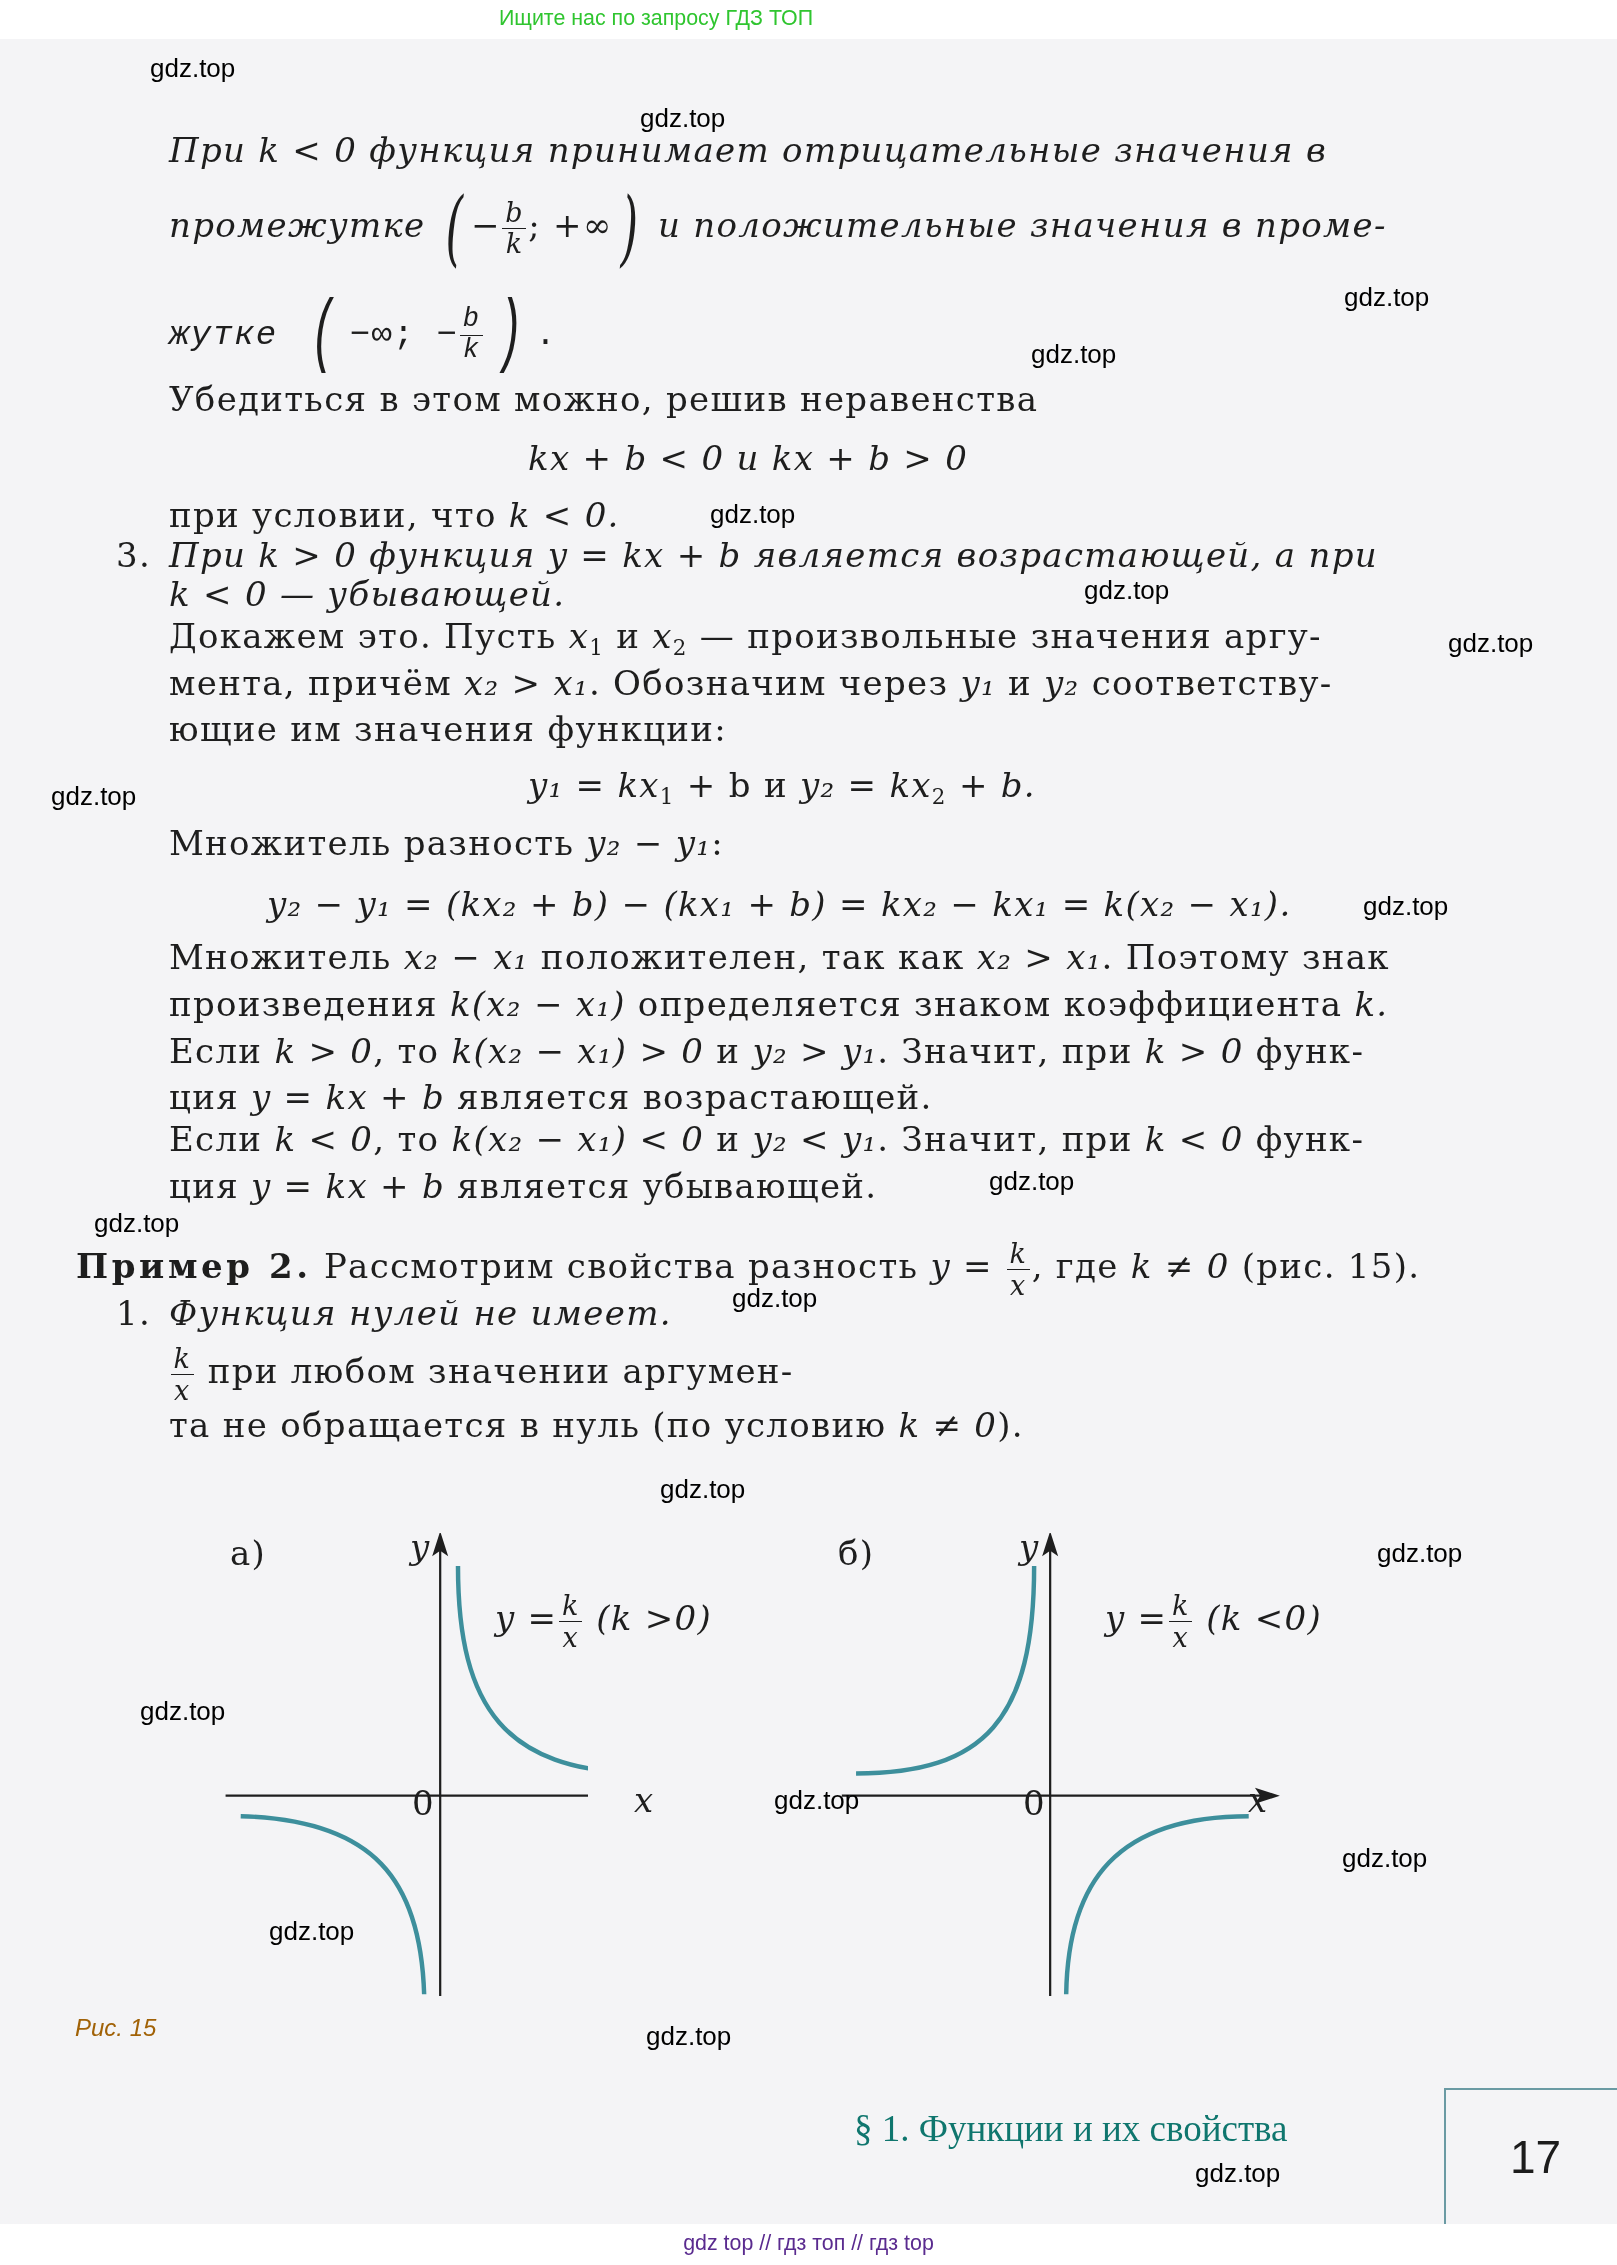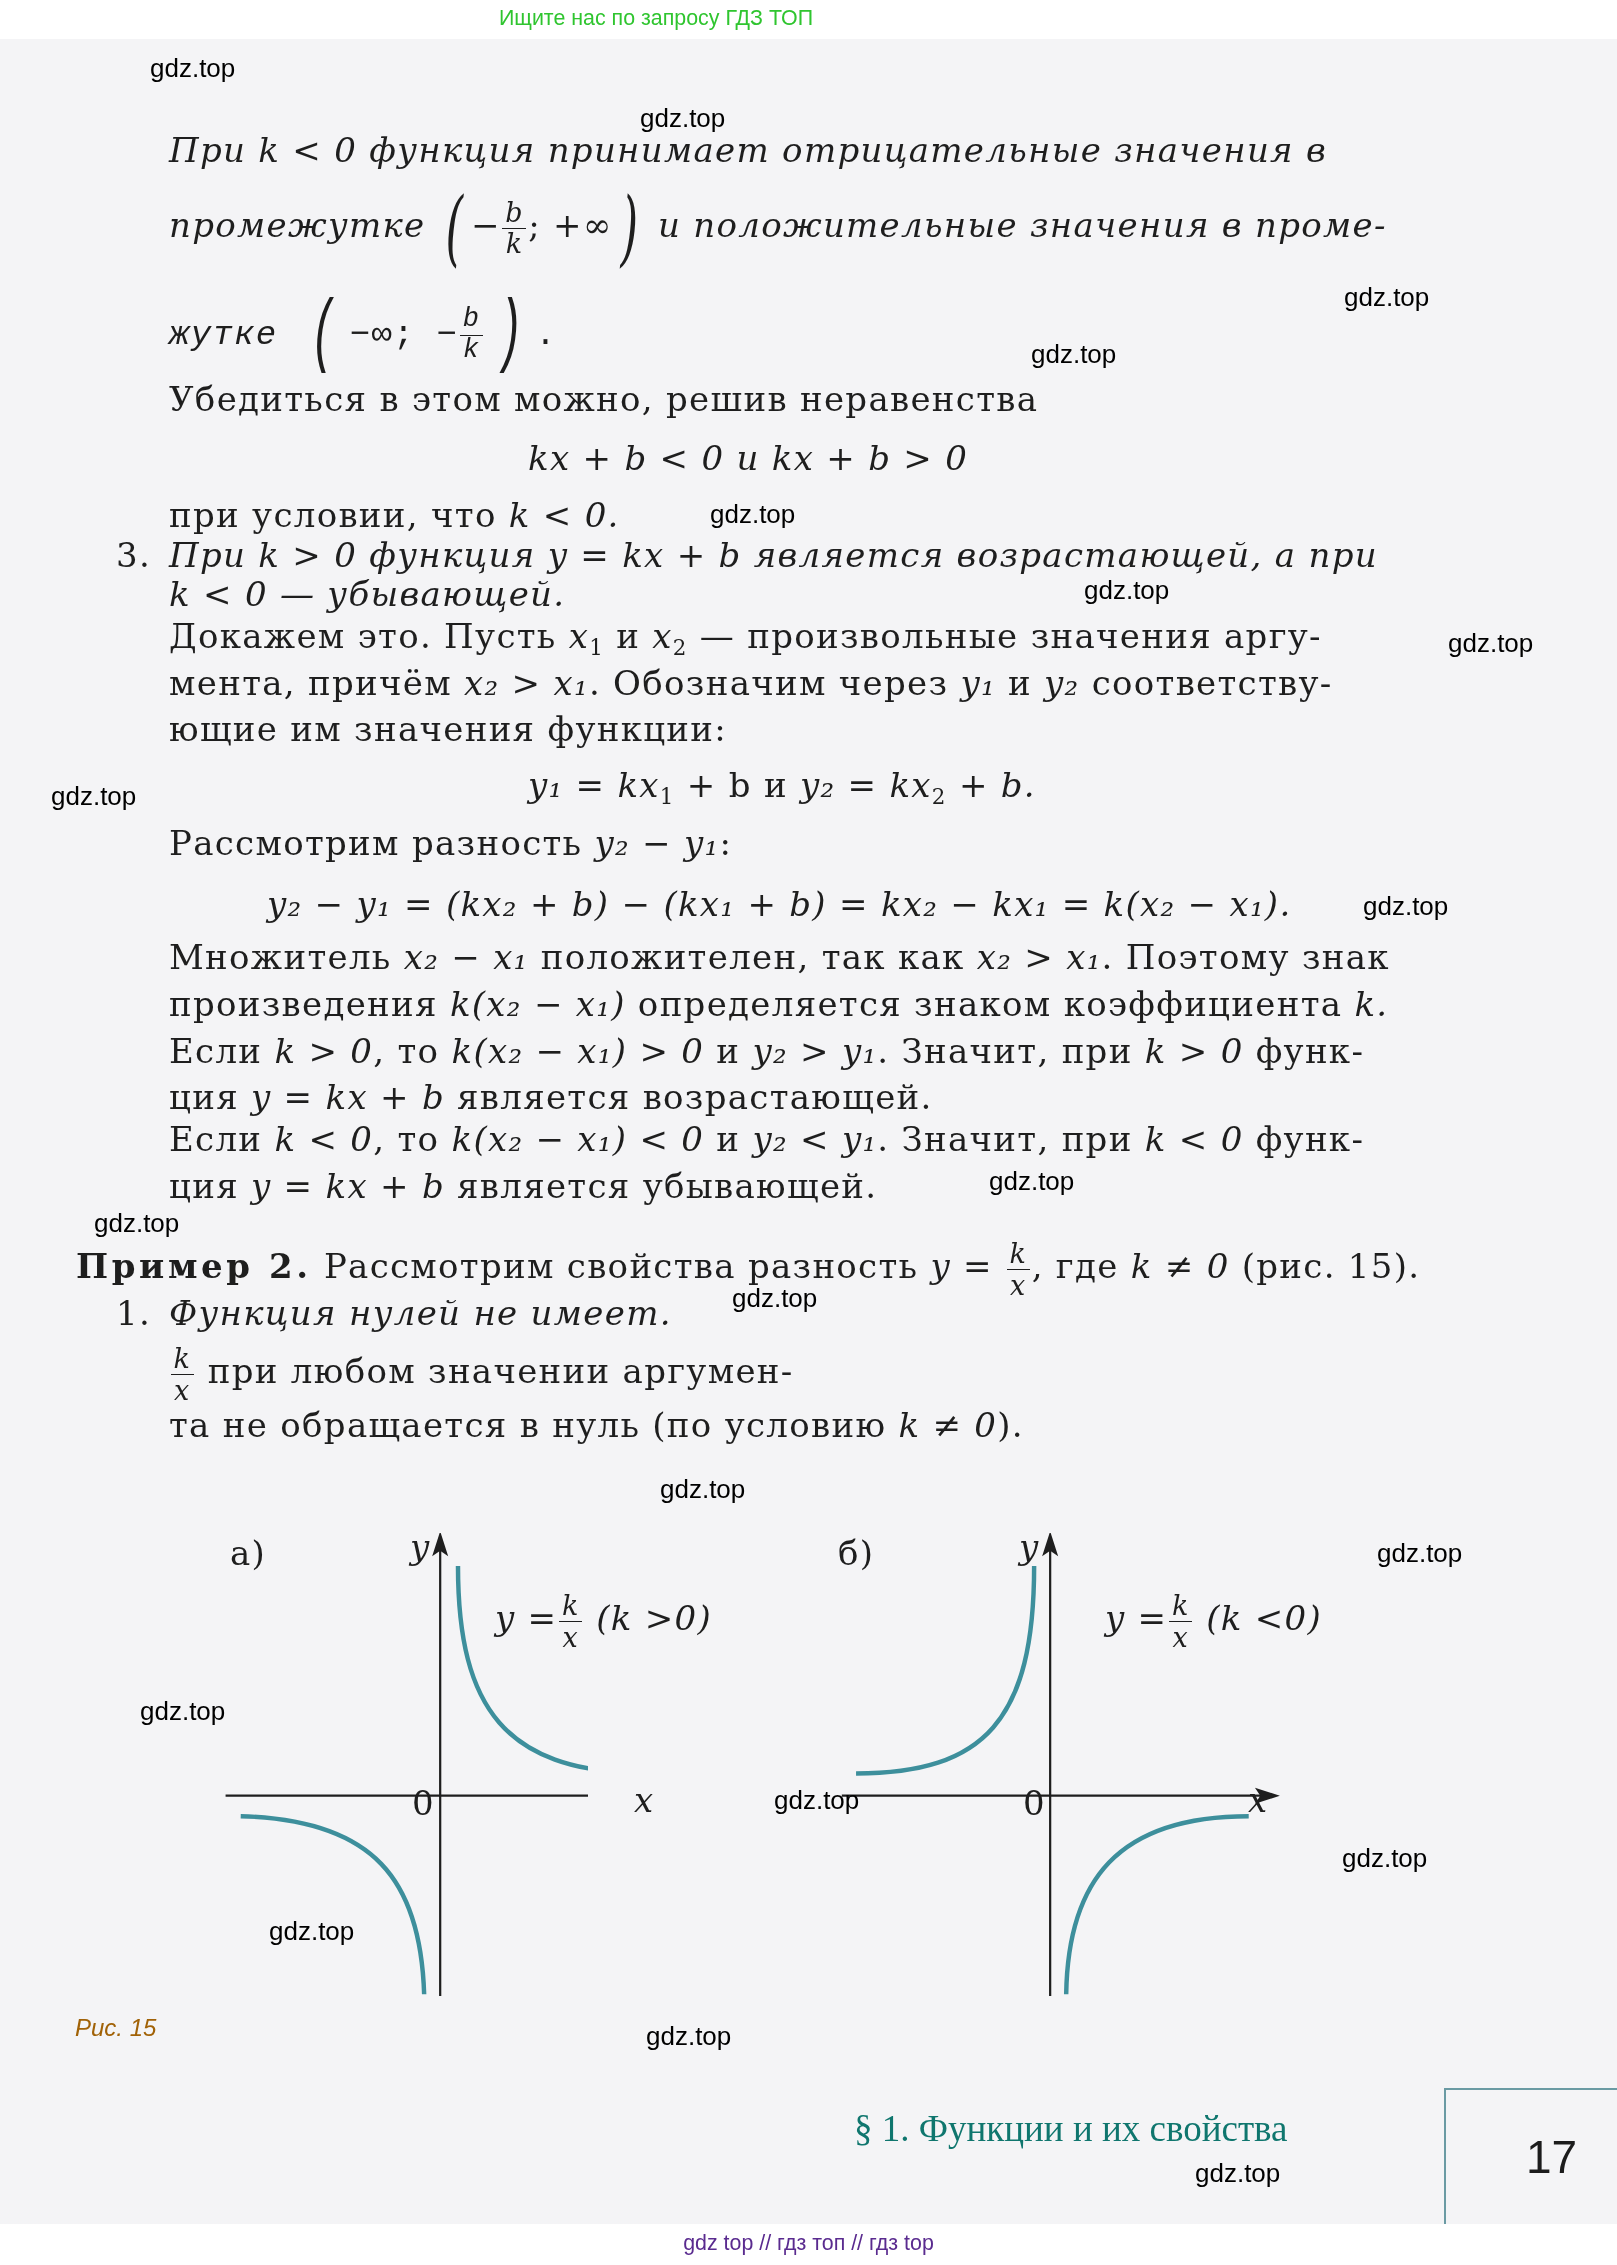--- a/index.html
+++ b/index.html
@@ -18,21 +18,21 @@
   .frac { display:inline-block; vertical-align:middle; text-align:center; font-style:italic; line-height:1; margin:0 1.8px; }
   .frac .num { display:block; font-size:27px; border-bottom:1.8px solid #1e1e1e; padding:0 2.7px 1.8px; }
   .frac .den { display:block; font-size:27px; padding-top:1.8px; }
   .paren { display:inline-block; vertical-align:middle; font-size:82px; font-weight:200; transform:scaleX(0.55); line-height:1; }
   .wm { position:absolute; font-family:"Liberation Sans", sans-serif; font-size:26px; color:#000; white-space:nowrap; }
   .graph { position:absolute; }
   .caption { position:absolute; font-family:"Liberation Sans", sans-serif; font-style:italic; font-size:24px; color:#a16207; }
   .footer-title { position:absolute; font-family:Liberation Serif, serif; font-size:37px; color:#0f766e; white-space:nowrap; }
   .pagebox { position:absolute; left:1444px; top:2088px; width:174px; height:136px;
          border-left:2.7px solid #6a9aa3; border-top:2.7px solid #6a9aa3; box-sizing:border-box; }
-  .pagenum { position:absolute; left:1510px; top:2130px; font-family:"Liberation Sans", sans-serif; font-size:46px; color:#1c1c1c;margin-left:16px; }
+  .pagenum { position:absolute; left:1510px; top:2130px; font-family:"Liberation Sans", sans-serif; font-size:46px; color:#1c1c1c; }
 </style>
 </head>
 <body>
 
 <div class="banner-top">Ищите нас по запросу ГДЗ ТОП</div>
 
 <div class="page"></div>
 
 <div class="line it" style="left:169px;top:130px;">При k &lt; 0 функция принимает отрицательные значения в</div>
 
@@ -60,21 +60,21 @@
 </div>
 <div class="line" style="left:169px;top:663px;">
   <span>мента, причём </span><span class="math">x₂ &gt; x₁</span><span>. Обозначим через </span><span class="math">y₁</span><span> и </span><span class="math">y₂</span><span> соответству-</span>
 </div>
 <div class="line" style="left:169px;top:709px;">ющие им значения функции:</div>
 
 <div class="line math" style="left:528px;top:765px;">
   <span>y₁</span><span> = kx</span><sub>1</sub><span style="font-style:normal"> + b и </span><span>y₂</span><span> = kx</span><sub>2</sub><span> + b.</span>
 </div>
 
-<div class="line" style="left:169px;top:823px;"><span>Рассмотрим разность </span><span class="math">y₂ − y₁</span><span>:</span></div>
+<div class="line" style="left:169px;top:823px;"><span>Множитель разность </span><span class="math">y₂ − y₁</span><span>:</span></div>
 <div class="line math" style="left:267px;top:884px;"><span>y₂ − y₁</span> <span>= (kx₂ + b) − (kx₁ + b) = kx₂ − kx₁ = k(x₂ − x₁).</span></div>
 
 <div class="line" style="left:169px;top:937px;"><span>Множитель </span><span class="math">x₂ − x₁</span><span> положителен, так как </span><span class="math">x₂ &gt; x₁</span><span>. Поэтому знак</span></div>
 <div class="line" style="left:169px;top:984px;"><span>произведения </span><span class="math">k(x₂ − x₁)</span><span> определяется знаком коэффициента </span><span class="math">k.</span></div>
 
 <div class="line" style="left:169px;top:1031px;"><span>Если </span><span class="math">k &gt; 0</span><span>, то </span><span class="math">k(x₂ − x₁) &gt; 0</span><span> и </span><span class="math">y₂ &gt; y₁</span><span>. Значит, при </span><span class="math">k &gt; 0</span><span> функ-</span></div>
 <div class="line" style="left:169px;top:1077px;"><span>ция </span><span class="math">y = kx + b</span><span> является возрастающей.</span></div>
 
 <div class="line" style="left:169px;top:1119px;"><span>Если </span><span class="math">k &lt; 0</span><span>, то </span><span class="math">k(x₂ − x₁) &lt; 0</span><span> и </span><span class="math">y₂ &lt; y₁</span><span>. Значит, при </span><span class="math">k &lt; 0</span><span> функ-</span></div>
 <div class="line" style="left:169px;top:1166px;"><span>ция </span><span class="math">y = kx + b</span><span> является убывающей.</span></div>

